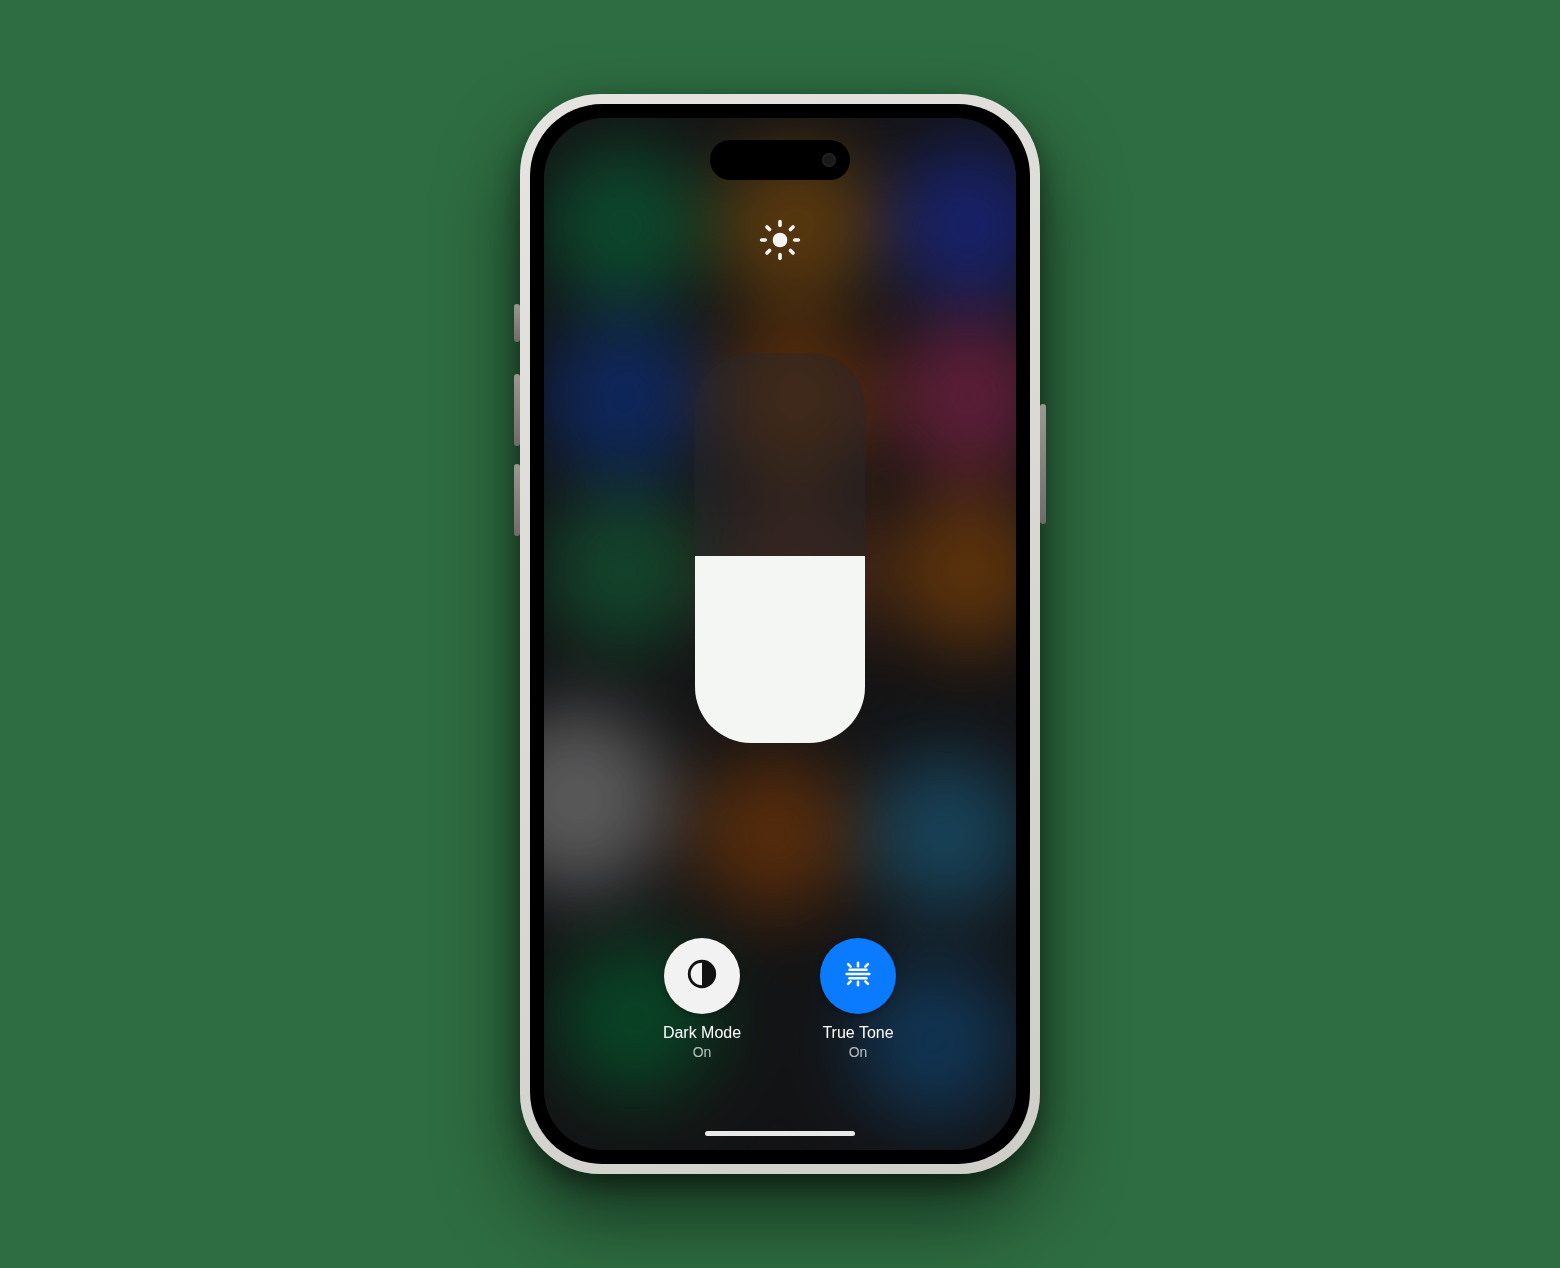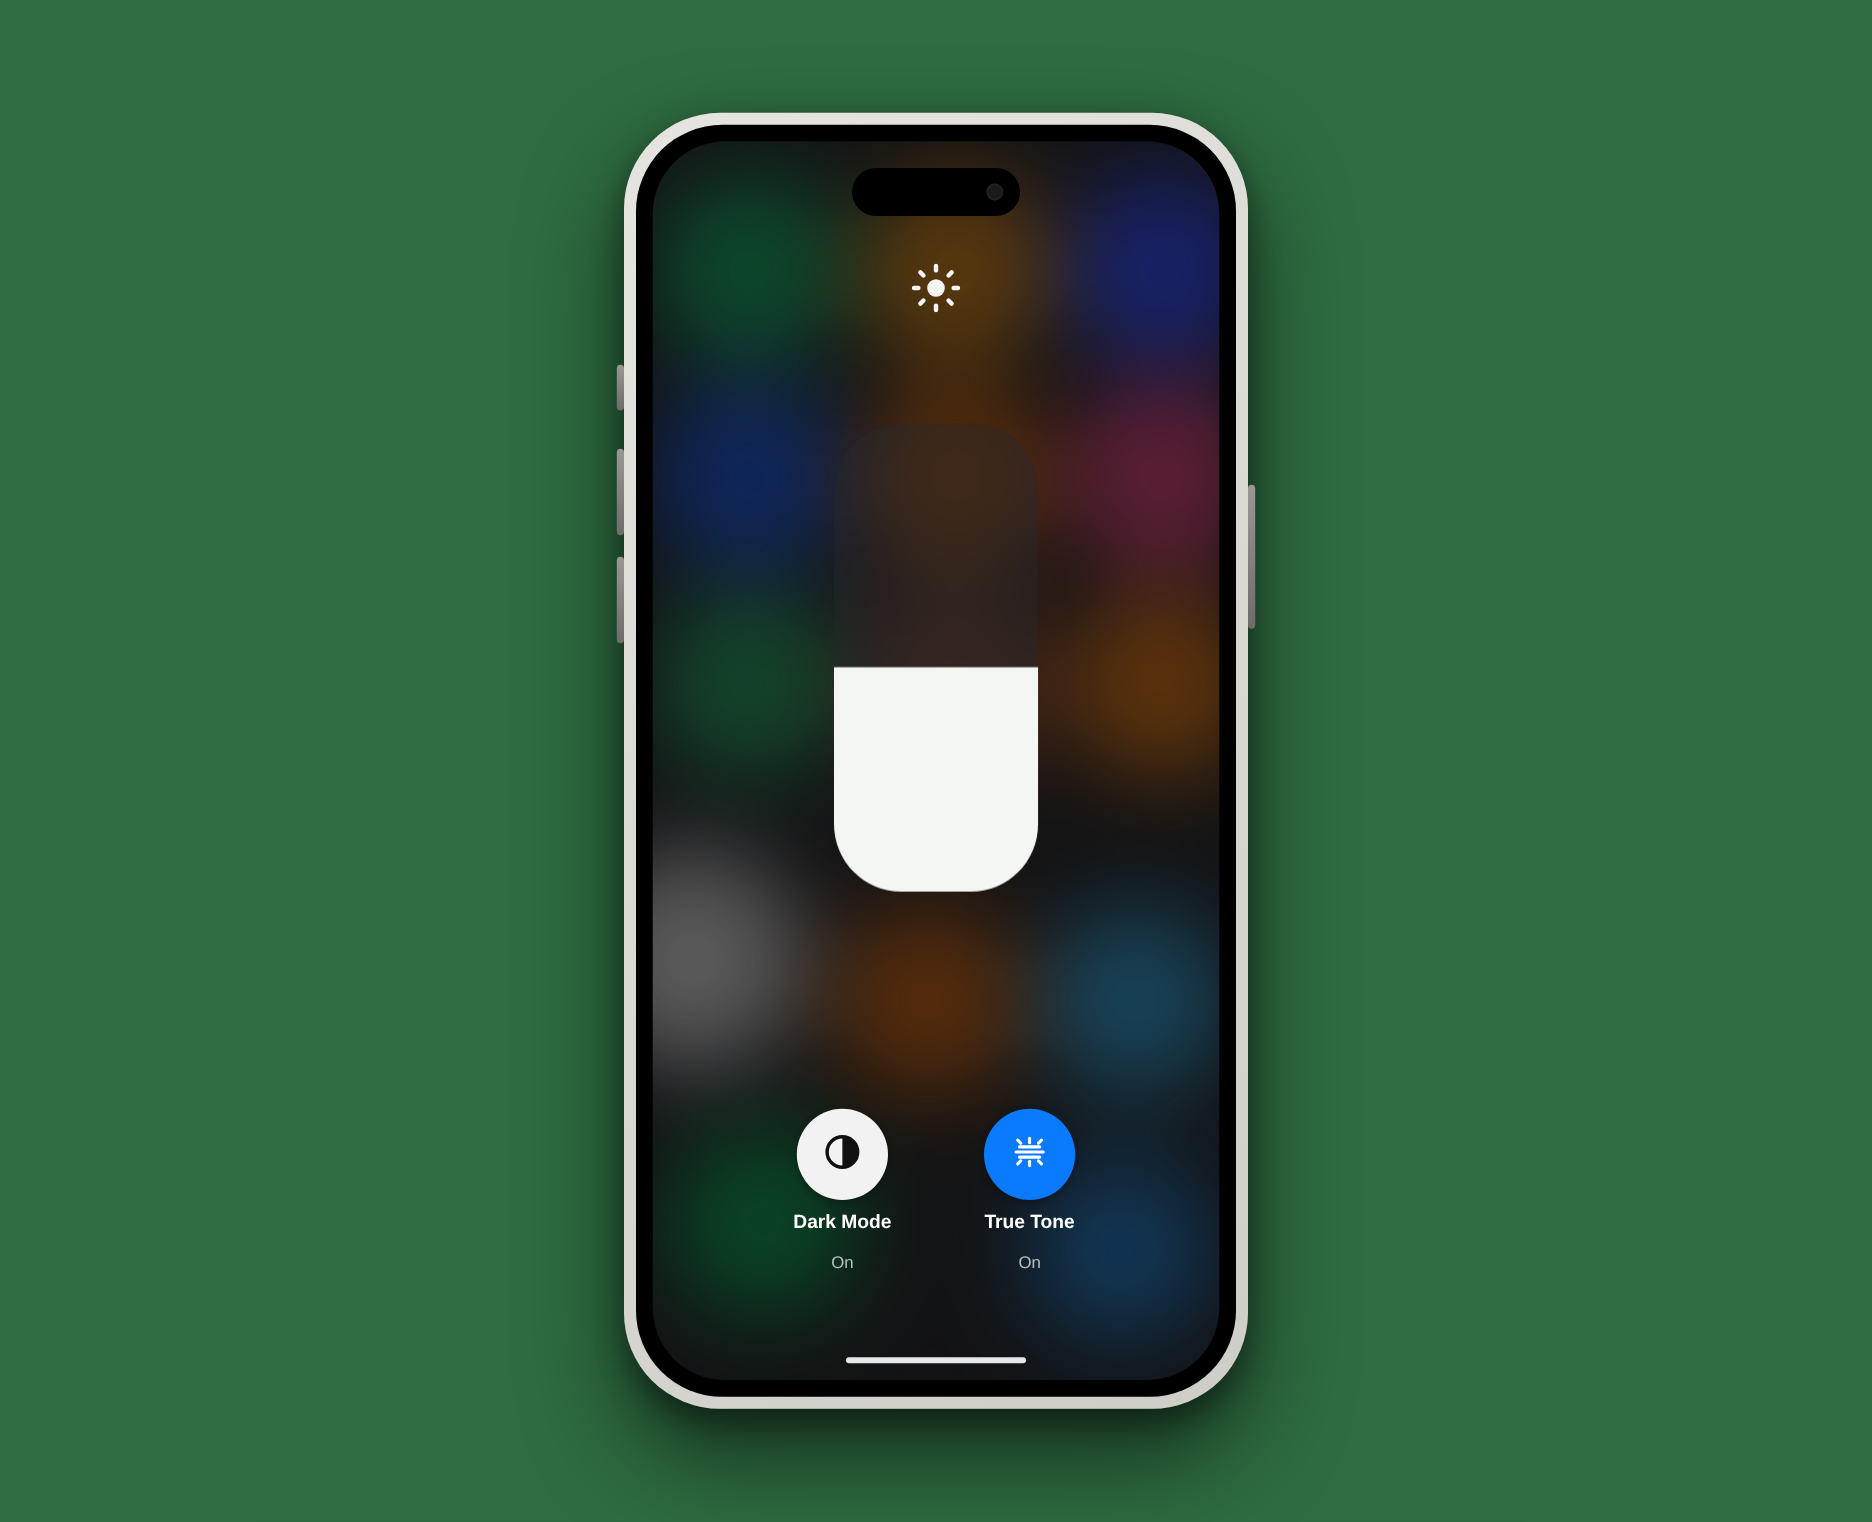--- a/index.html
+++ b/index.html
@@ -86,22 +86,22 @@
   }
   .ctl{display:flex;flex-direction:column;align-items:center;width:110px;}
   .ctl-btn{
     width:76px;height:76px;border-radius:50%;
     display:flex;align-items:center;justify-content:center;
     box-shadow:0 2px 6px rgba(0,0,0,.3);
   }
   .ctl-btn.white{background:#f2f2f2;color:#111;}
   .ctl-btn.dark{background:rgba(45,48,46,.75);color:#fff;}
   .ctl-btn.blue{background:#0a7aff;color:#fff;}
-  .ctl-title{color:#fff;font-size:16px;margin-top:10px;font-weight:700;}
-  .ctl-sub{color:rgba(255,255,255,.7);font-size:14px;margin-top:16px;}
+  .ctl-title{color:#fff;font-size:16px;margin-top:10px;font-weight:400;}
+  .ctl-sub{color:rgba(255,255,255,.7);font-size:14px;margin-top:2px;}
 
   
   .home{position:absolute;bottom:14px;left:50%;transform:translateX(-50%);
     width:150px;height:5px;border-radius:3px;background:rgba(255,255,255,.9);}
 </style>
 </head>
 <body>
 
 <div class="stage">
   <div class="phone">

